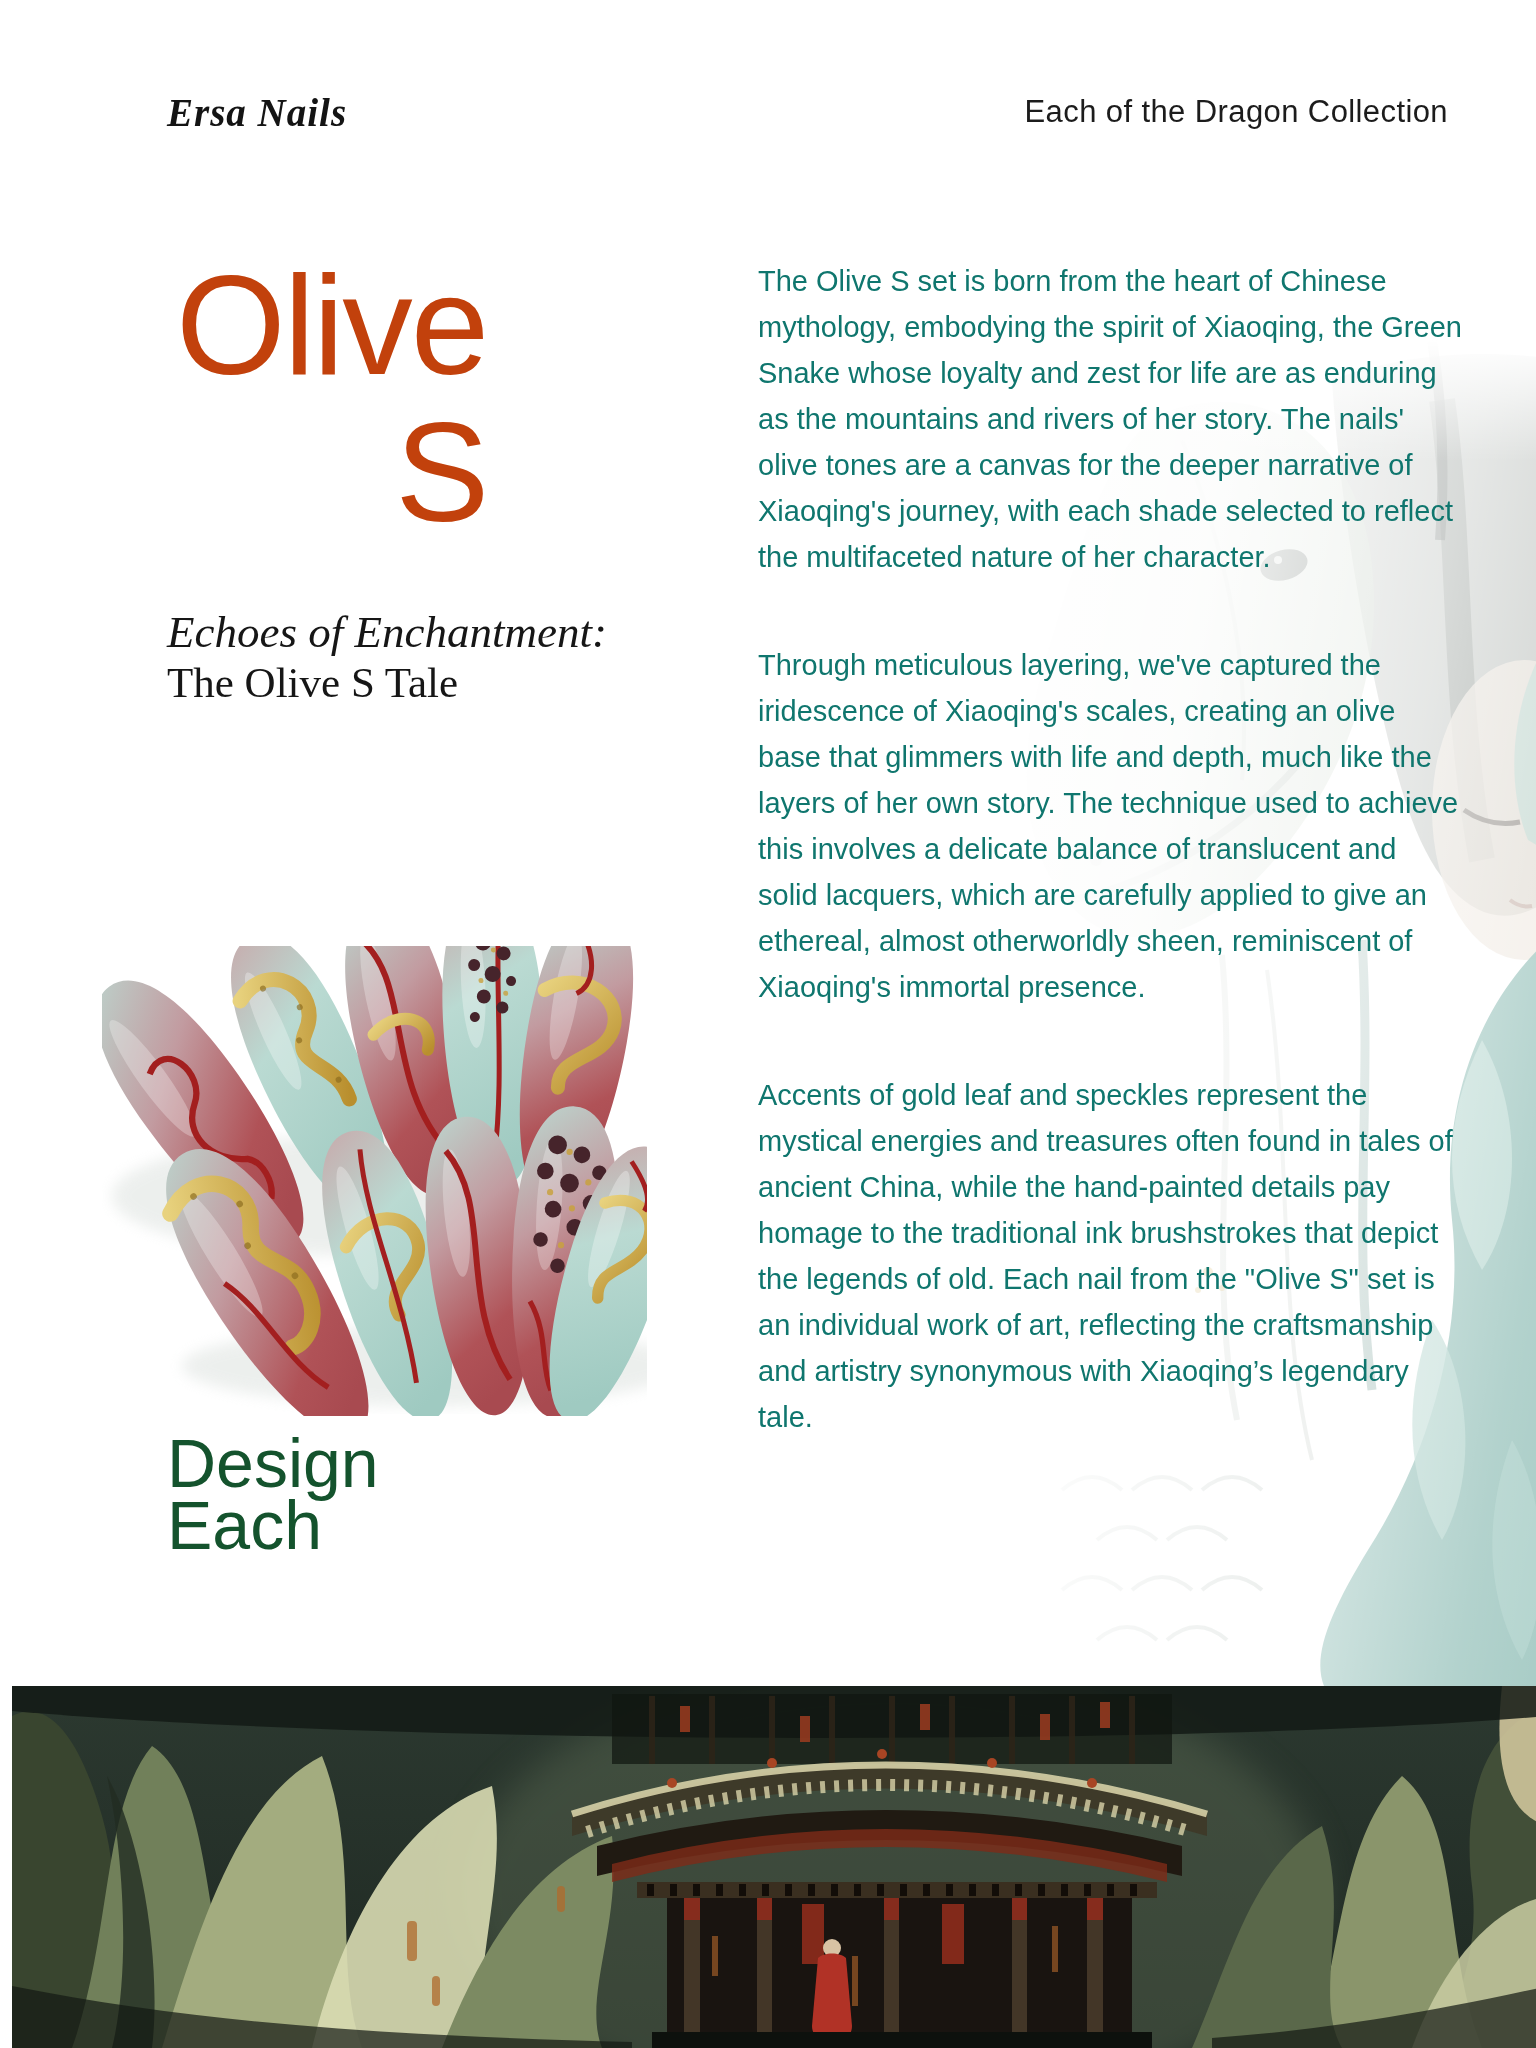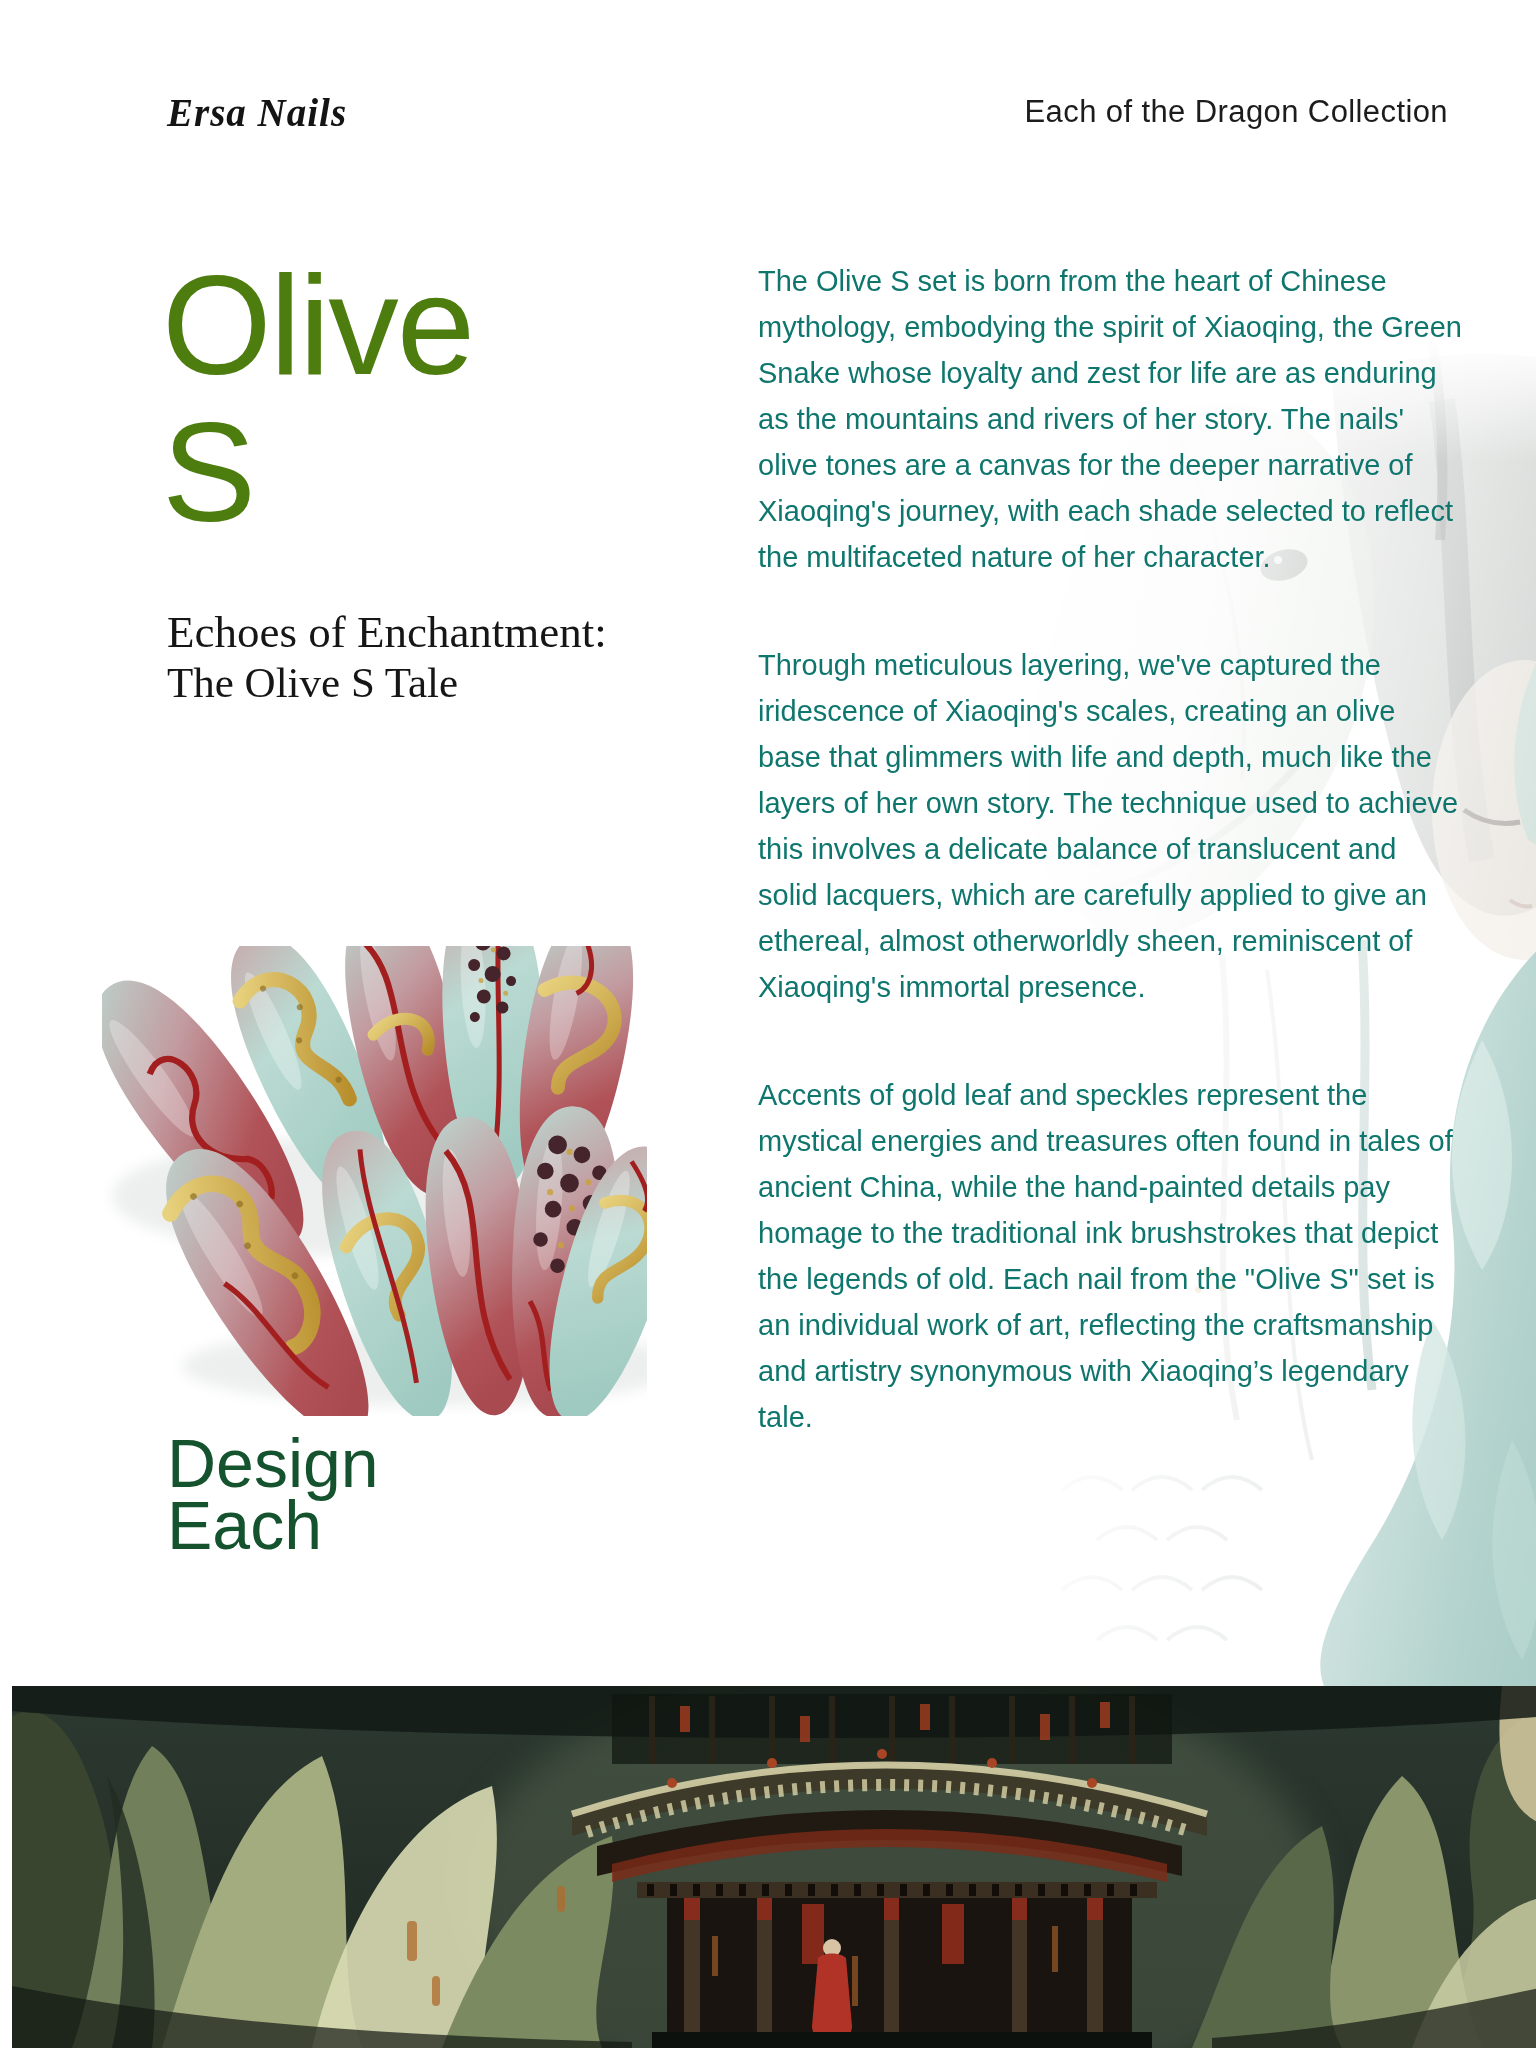--- a/index.html
+++ b/index.html
@@ -3,26 +3,26 @@
 <meta charset="utf-8">
 <style>
   html,body{margin:0;padding:0;background:#ffffff;}
   .page{position:relative;width:1536px;height:2048px;background:#ffffff;overflow:hidden;
         font-family:"Liberation Sans", sans-serif;color:#202020;margin-left:12px;}
 
   .brand{position:absolute;left:155px;top:90px;font-family:"Liberation Serif",serif;
          font-style:italic;font-weight:700;font-size:39px;letter-spacing:1px;color:#141414;}
   .collection{position:absolute;right:100px;top:94px;font-size:31px;color:#1c1c1c;letter-spacing:.4px;}
 
-  .title{position:absolute;left:150px;top:252px;font-size:141px;line-height:147px;
-         color:#4d7c0f;letter-spacing:-2px;font-weight:400;}
+  .title{position:absolute;left:164px;top:252px;font-size:141px;line-height:147px;
+         color:#c2410c;letter-spacing:-2px;font-weight:400;text-align:right;}
   .title span{display:block;}
 
   .subtitle{position:absolute;left:155px;top:606px;color:#161616;}
-  .subtitle .it{font-family:"Liberation Serif",serif;font-size:45px;line-height:52px;}
+  .subtitle .it{font-family:"Liberation Serif",serif;font-style:italic;font-size:45px;line-height:52px;}
   .subtitle .ro{font-family:"Liberation Serif",serif;font-size:43px;line-height:50px;}
 
   .design{position:absolute;left:155px;top:1432px;font-size:68px;line-height:62px;color:#14532d;}
   .design span{display:block;}
 
   .story{position:absolute;left:746px;top:258px;width:706px;font-size:29px;line-height:46px;
          color:#0f766e;z-index:3;}
   .story p{margin:0 0 62px 0;}
 
   .portrait{position:absolute;left:1000px;top:340px;width:536px;height:1346px;z-index:1;}

